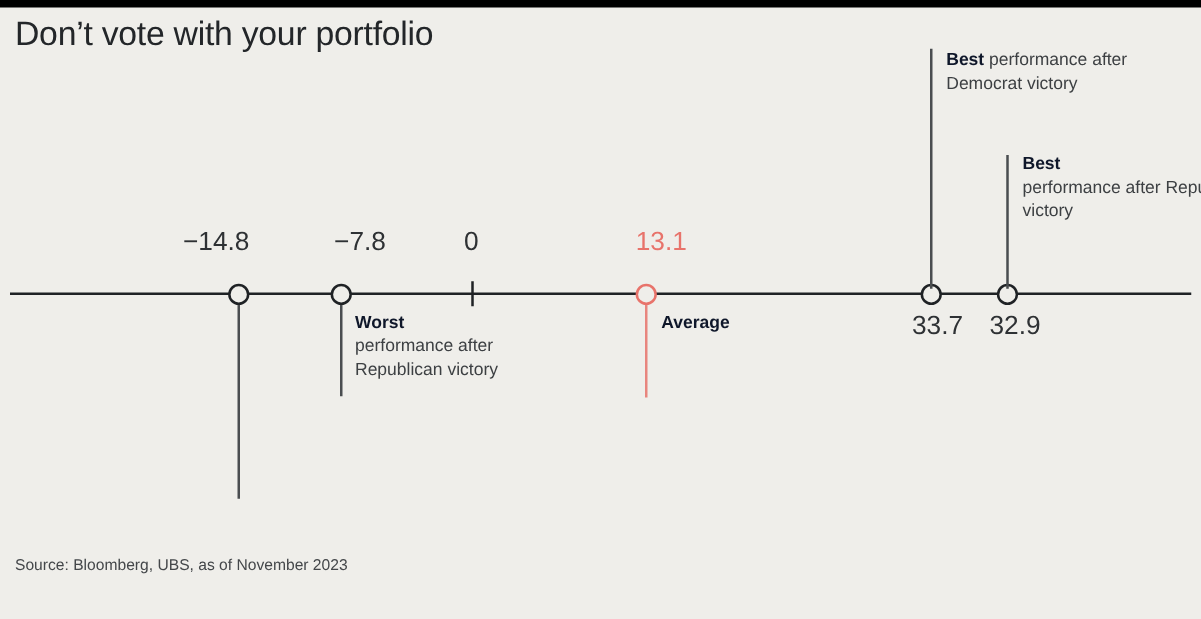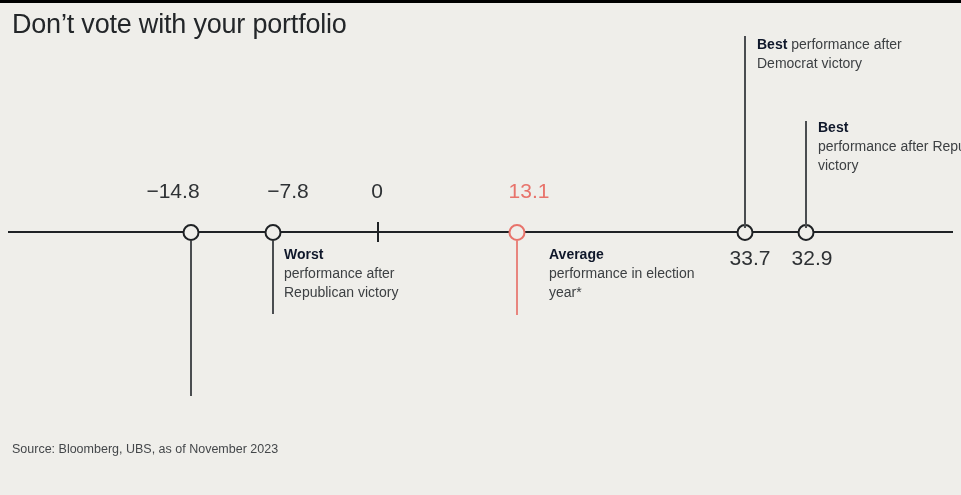--- a/index.html
+++ b/index.html
@@ -11,21 +11,21 @@
     height: 495px;
     background: #efeeea;
     font-family: "Liberation Sans", sans-serif;
     color: #2e3134;
     overflow: hidden;
     position: relative;
   }
   #frame {
     position: absolute;
     inset: 0;
-    border-top: 3px solid #000000;
+    border-top: 6px solid #000000;
     box-sizing: border-box;
     background: #efeeea;
     text-decoration: underline;
   }
 
   
   #chart-title {
     position: absolute;
     left: 12px;
     top: 6px;
@@ -152,23 +152,22 @@
     <div class="leader" style="left:273px; top:238px; height:73px;"></div>
     <div class="value-label" style="left:288px; top:176px;">−7.8</div>
     <div class="callout w-wide" style="left:284px; top:242px;">
       <b>Worst</b><br>
       <span>performance after Republican victory</span>
     </div>
 
     <div class="marker accent" style="left:517px;"></div>
     <div class="leader accent" style="left:517px; top:238px; height:74px;"></div>
     <div class="value-label accent" style="left:529px; top:176px;">13.1</div>
-    <div class="callout w-wide" style="left:529px; top:242px;margin-left:20px;">
+    <div class="callout w-wide" style="left:529px; top:242px;">
       <b>Average</b><br>
-      <span>performance in election year*</span>
     </div>
 
     <div class="marker" style="left:745px;"></div>
     <div class="leader" style="left:745px; top:33px; height:192px;"></div>
     <div class="value-label" style="left:750px; top:243px;">33.7</div>
     <div class="callout w-wide" style="left:757px; top:32px;">
       <b>Best</b>
       <span>performance after Democrat victory</span>
     </div>
 

